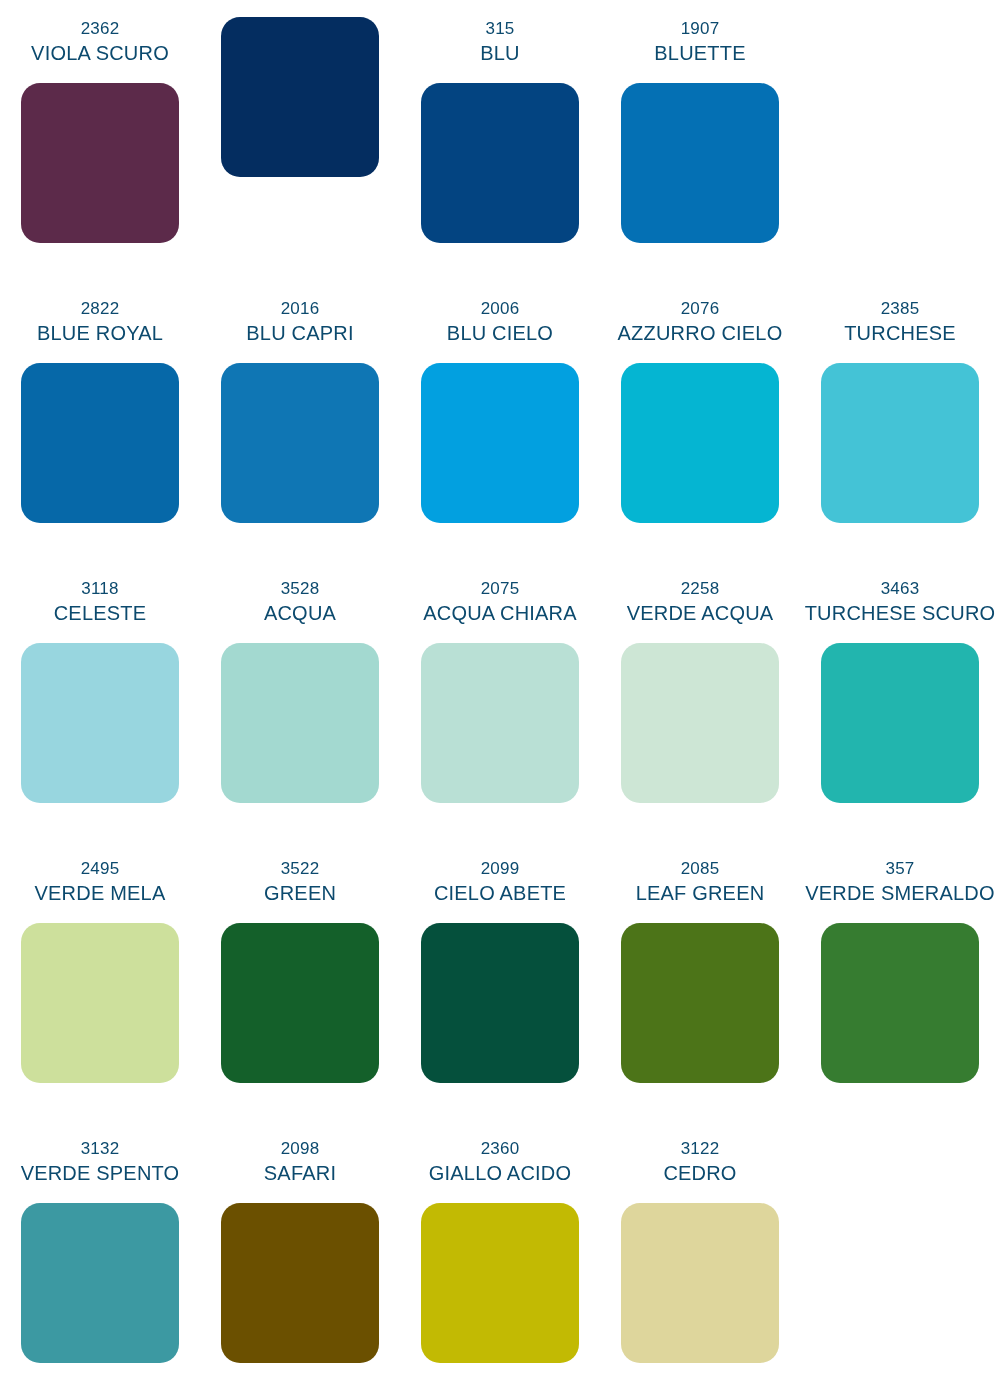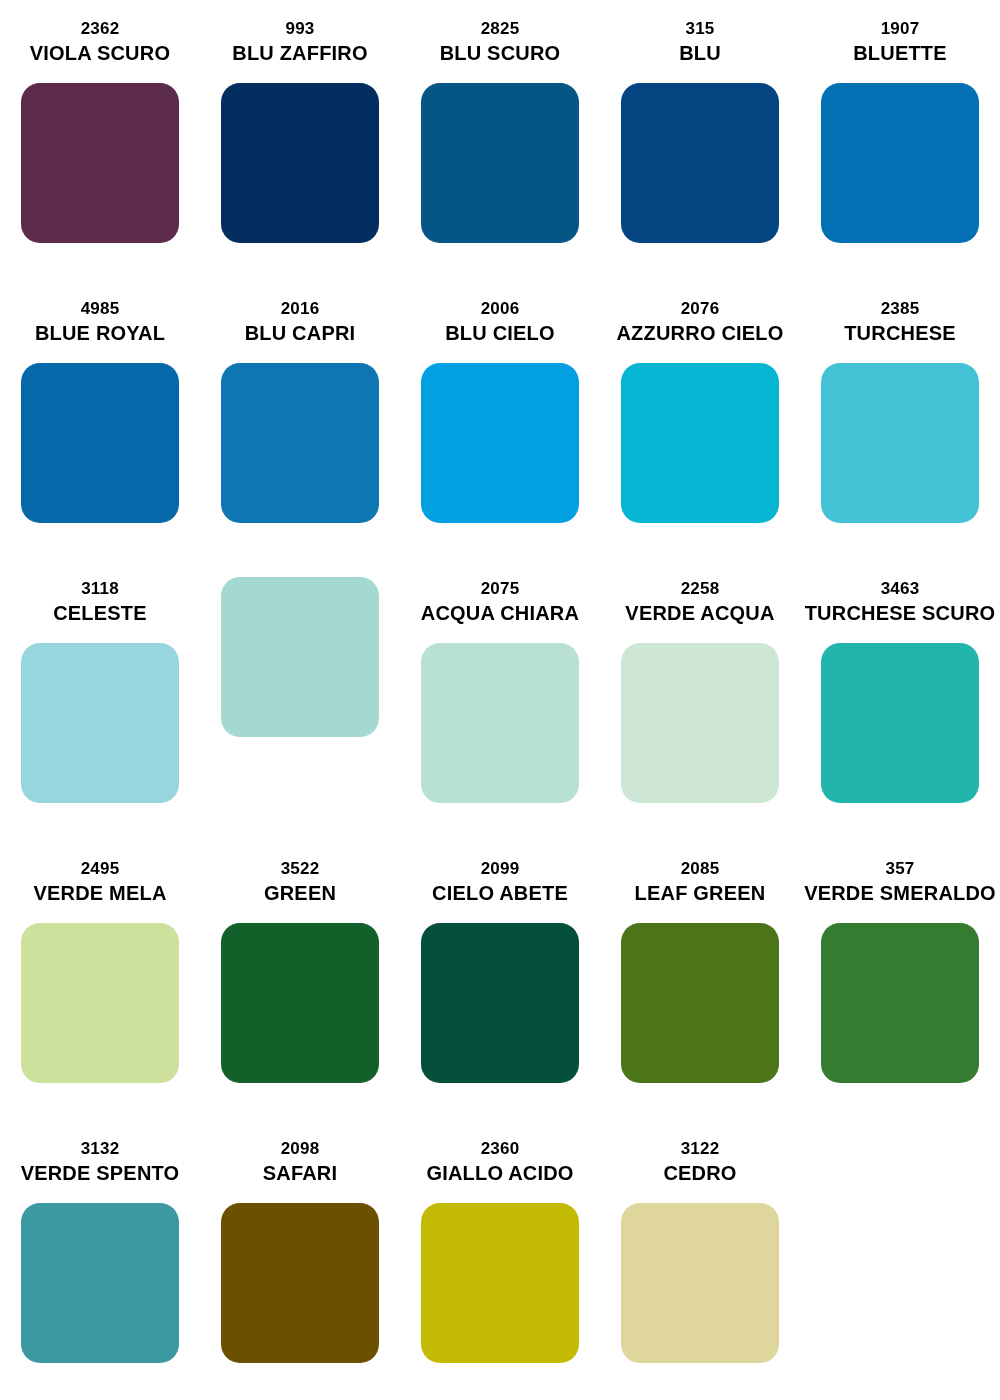--- a/index.html
+++ b/index.html
@@ -37,25 +37,24 @@
     height: 280px;
     display: flex;
     flex-direction: column;
     align-items: center;
     position: relative;
   }
 
   .swatch-label {
     width: 200px;
     text-align: center;
-    color: #000000;
+    color: #0c4a6e;
     font-family: "Liberation Sans", sans-serif;
     line-height: 1.24;
     letter-spacing: 0.2px;
-    font-weight: bold;
   }
 
   .swatch-code {
     font-size: 17px;
     margin-top: 18px;
   }
 
   .swatch-name {
     font-size: 20px;
     margin-top: 2px;
@@ -83,35 +82,22 @@
       <div class="swatch-cell">
         <div class="swatch-label">
           <div class="swatch-code">2362</div>
           <div class="swatch-name">VIOLA SCURO</div>
         </div>
         <div class="swatch-chip-wrap">
           <div class="swatch-chip" style="background-color: rgb(92, 42, 74);"></div>
         </div>
       </div>
       <div class="swatch-cell">
-        <div class="swatch-label">
-          <div class="swatch-code">993</div>
-          <div class="swatch-name">BLU ZAFFIRO</div>
-        </div>
         <div class="swatch-chip-wrap">
           <div class="swatch-chip" style="background-color: rgb(4, 45, 96);"></div>
-        </div>
-      </div>
-      <div class="swatch-cell">
-        <div class="swatch-label">
-          <div class="swatch-code">2825</div>
-          <div class="swatch-name">BLU SCURO</div>
-        </div>
-        <div class="swatch-chip-wrap">
-          <div class="swatch-chip" style="background-color: rgb(5, 85, 133);"></div>
         </div>
       </div>
       <div class="swatch-cell">
         <div class="swatch-label">
           <div class="swatch-code">315</div>
           <div class="swatch-name">BLU</div>
         </div>
         <div class="swatch-chip-wrap">
           <div class="swatch-chip" style="background-color: rgb(3, 68, 129);"></div>
         </div>
@@ -122,21 +108,21 @@
           <div class="swatch-name">BLUETTE</div>
         </div>
         <div class="swatch-chip-wrap">
           <div class="swatch-chip" style="background-color: rgb(4, 112, 180);"></div>
         </div>
       </div>
     </div>
     <div class="swatch-row">
       <div class="swatch-cell">
         <div class="swatch-label">
-          <div class="swatch-code">4985</div>
+          <div class="swatch-code">2822</div>
           <div class="swatch-name">BLUE ROYAL</div>
         </div>
         <div class="swatch-chip-wrap">
           <div class="swatch-chip" style="background-color: rgb(6, 104, 168);"></div>
         </div>
       </div>
       <div class="swatch-cell">
         <div class="swatch-label">
           <div class="swatch-code">2016</div>
           <div class="swatch-name">BLU CAPRI</div>
@@ -177,20 +163,24 @@
       <div class="swatch-cell">
         <div class="swatch-label">
           <div class="swatch-code">3118</div>
           <div class="swatch-name">CELESTE</div>
         </div>
         <div class="swatch-chip-wrap">
           <div class="swatch-chip" style="background-color: rgb(152, 214, 223);"></div>
         </div>
       </div>
       <div class="swatch-cell">
+        <div class="swatch-label">
+          <div class="swatch-code">3528</div>
+          <div class="swatch-name">ACQUA</div>
+        </div>
         <div class="swatch-chip-wrap">
           <div class="swatch-chip" style="background-color: rgb(163, 217, 208);"></div>
         </div>
       </div>
       <div class="swatch-cell">
         <div class="swatch-label">
           <div class="swatch-code">2075</div>
           <div class="swatch-name">ACQUA CHIARA</div>
         </div>
         <div class="swatch-chip-wrap">

